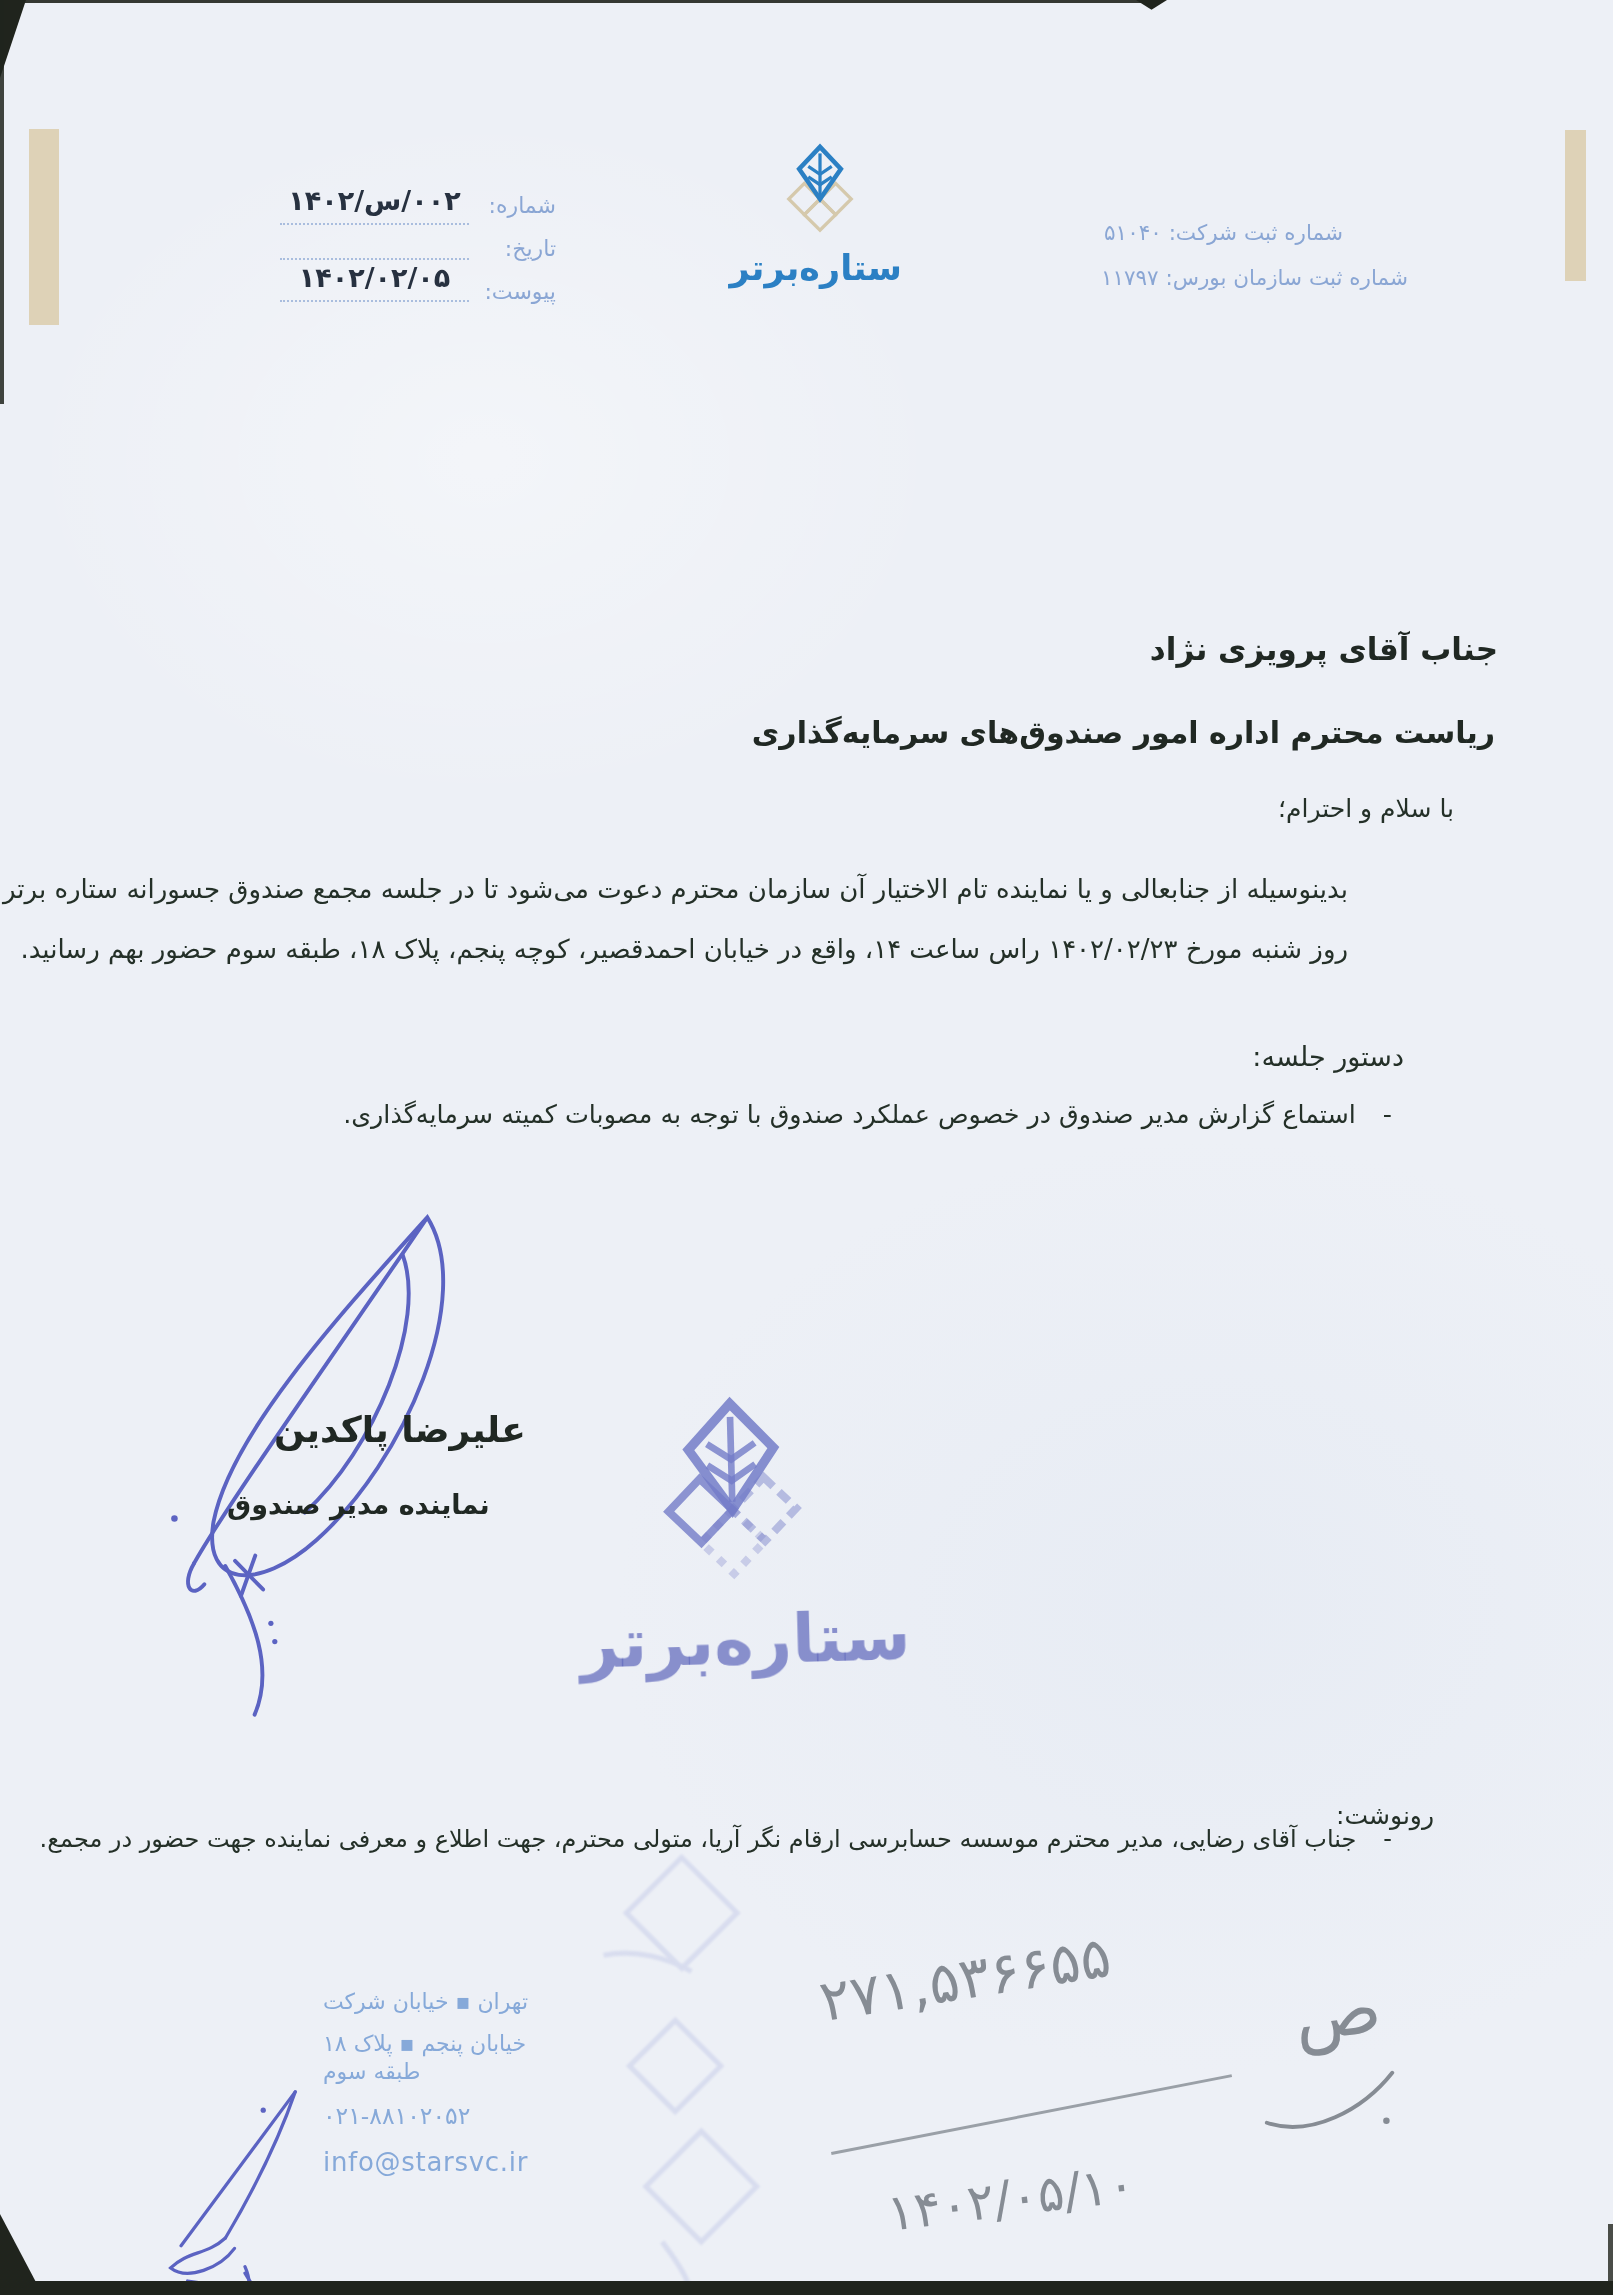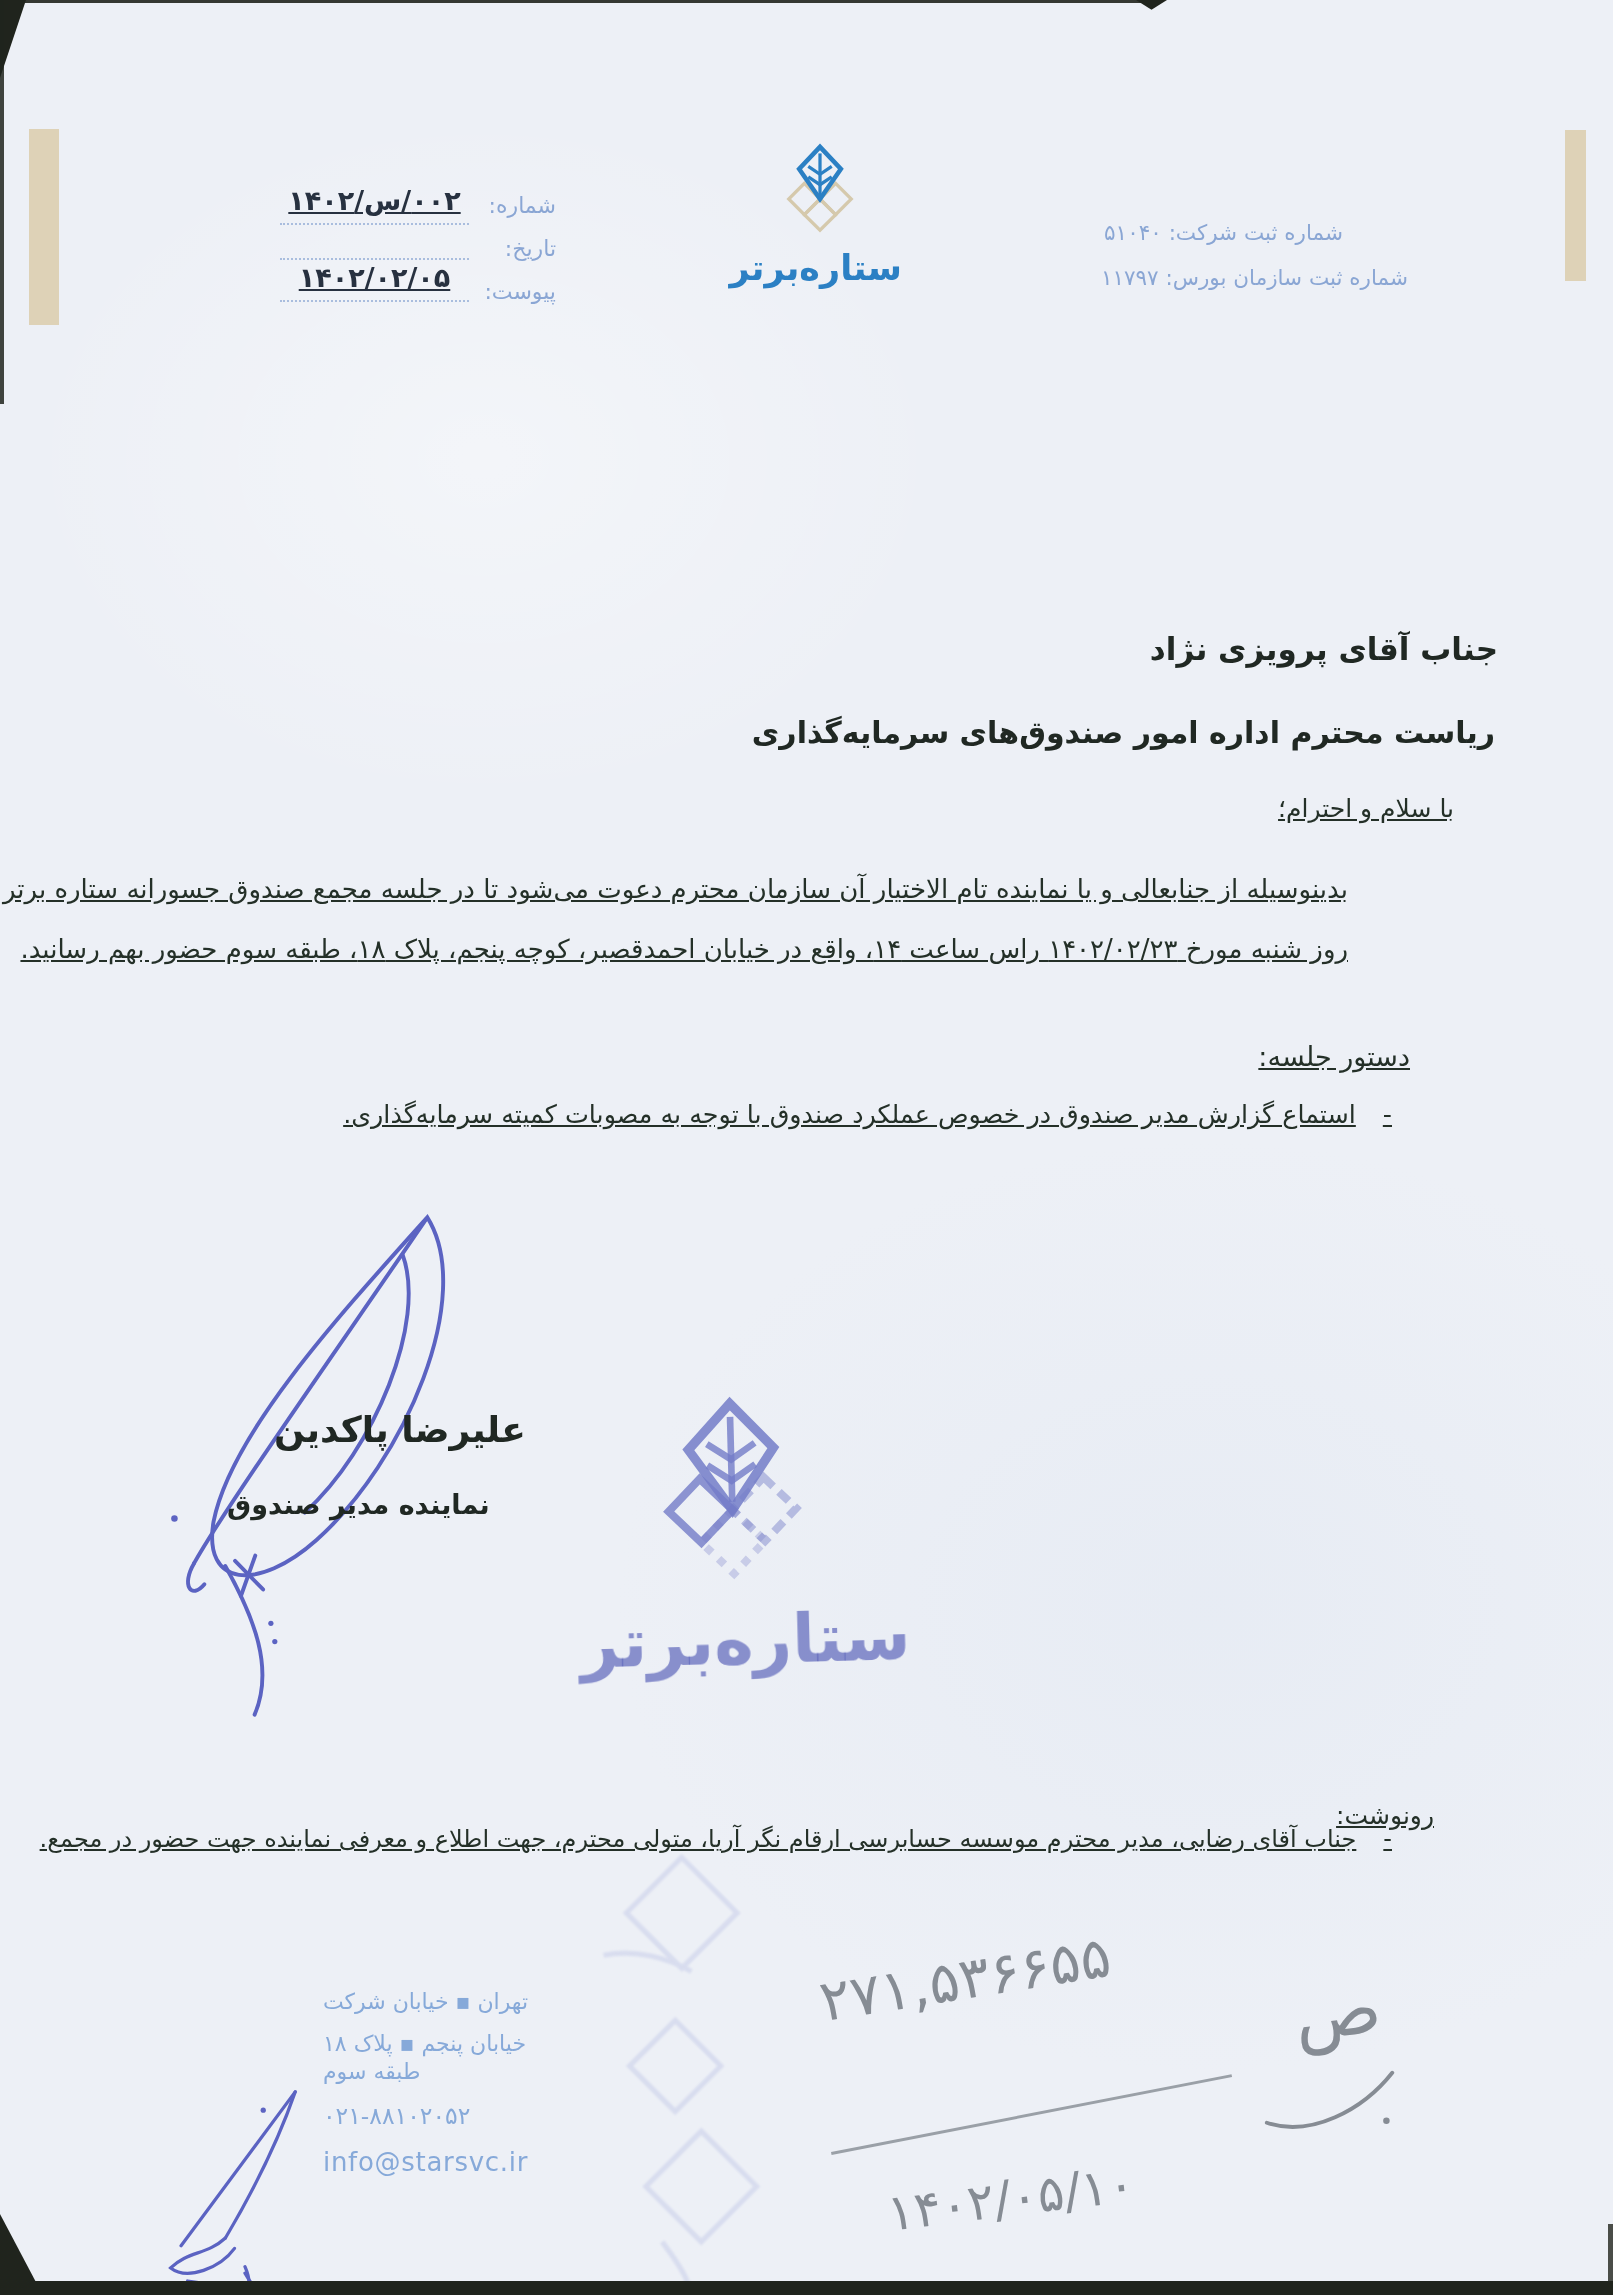--- a/index.html
+++ b/index.html
@@ -13,21 +13,21 @@
     background:
       radial-gradient(783px 587px at 30% 20%, rgba(255,255,255,.35), rgba(255,255,255,0) 60%),
       radial-gradient(913px 717px at 75% 70%, rgba(220,228,240,.35), rgba(220,228,240,0) 65%),
       #edf0f6;
   }
   .abs{position:absolute;}
   .rtl{direction:rtl;unicode-bidi:plaintext;}
   .nowrap{white-space:nowrap;}
   .lightblue{color:#8aa6d4;}
   .footblue{color:#86a9d9;}
-  .ink{color:#243028;text-decoration:underline;}
+  .ink{color:#243028;}
   .bold{font-weight:700;}
   .center{text-align:center;}
   .dotline{border-bottom:2px dotted #a9bdde;height:0;}
   .pencil{color:#868c94;}
   svg{display:block;overflow:visible;}
   .stampwrap{transform:rotate(-1.5deg);}
   .stamptext{
     color:rgba(97,106,189,.72);
     filter:blur(0.5px);
     font-weight:700;letter-spacing:3.9px;text-align:center;
@@ -68,21 +68,21 @@
   <div class="abs rtl lightblue nowrap" style="right:270px;top:220px;font-size:21.5px;">شماره ثبت شرکت: ۵۱۰۴۰</div>
   <div class="abs rtl lightblue nowrap" style="right:205px;top:265px;font-size:21.5px;">شماره ثبت سازمان بورس: ۱۱۷۹۷</div>
 
   <div class="abs rtl bold nowrap" style="right:115px;top:631px;font-size:31px;color:#202823;">جناب آقای پرویزی نژاد</div>
   <div class="abs rtl bold nowrap" style="right:118px;top:715px;font-size:30px;color:#202823;">ریاست محترم اداره امور صندوق‌های سرمایه‌گذاری</div>
   <div class="abs rtl nowrap ink" style="right:159px;top:794px;font-size:25px;">با سلام و احترام؛</div>
 
   <div class="abs rtl nowrap ink" style="right:265px;top:874px;font-size:26px;">بدینوسیله از جنابعالی و یا نماینده تام الاختیار آن سازمان محترم دعوت می‌شود تا در جلسه مجمع صندوق جسورانه ستاره برتر در</div>
   <div class="abs rtl nowrap ink" style="right:265px;top:934px;font-size:26px;">روز شنبه مورخ ۱۴۰۲/۰۲/۲۳ راس ساعت ۱۴، واقع در خیابان احمدقصیر، کوچه پنجم، پلاک ۱۸، طبقه سوم حضور بهم رسانید.</div>
 
-  <div class="abs rtl nowrap ink" style="right:203px;top:1041px;font-size:27px;">دستور جلسه:</div>
+  <div class="abs rtl nowrap ink" style="right:209px;top:1041px;font-size:27px;">دستور جلسه:</div>
   <div class="abs rtl nowrap ink" style="right:221px;top:1099px;font-size:25.4px;">
     <span style="margin-left:27px;">-</span><span>استماع گزارش مدیر صندوق در خصوص عملکرد صندوق با توجه به مصوبات کمیته سرمایه‌گذاری.</span>
   </div>
 
   <svg class="abs" style="left:121px;top:1201px;" width="378" height="528" viewBox="0 0 580 810">
     <g fill="none" stroke="#4c54bd" stroke-width="6" stroke-linecap="round" opacity="0.9">
       <path d="M470,25 C545,145 435,400 300,520 C210,600 125,592 142,492 C168,358 335,175 470,25 Z"></path>
       <path d="M432,82 C470,185 388,382 282,478"></path>
       <path d="M468,28 C330,230 160,470 112,556"></path>
       <path d="M112,556 C92,590 108,612 128,588"></path>

